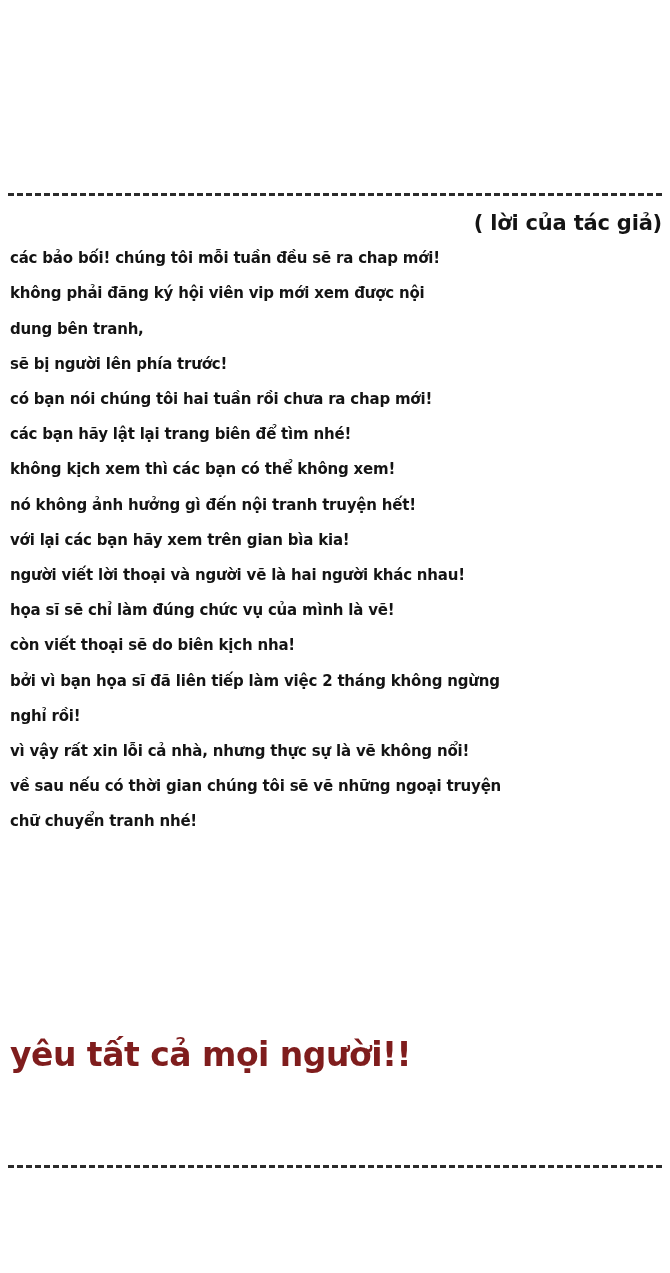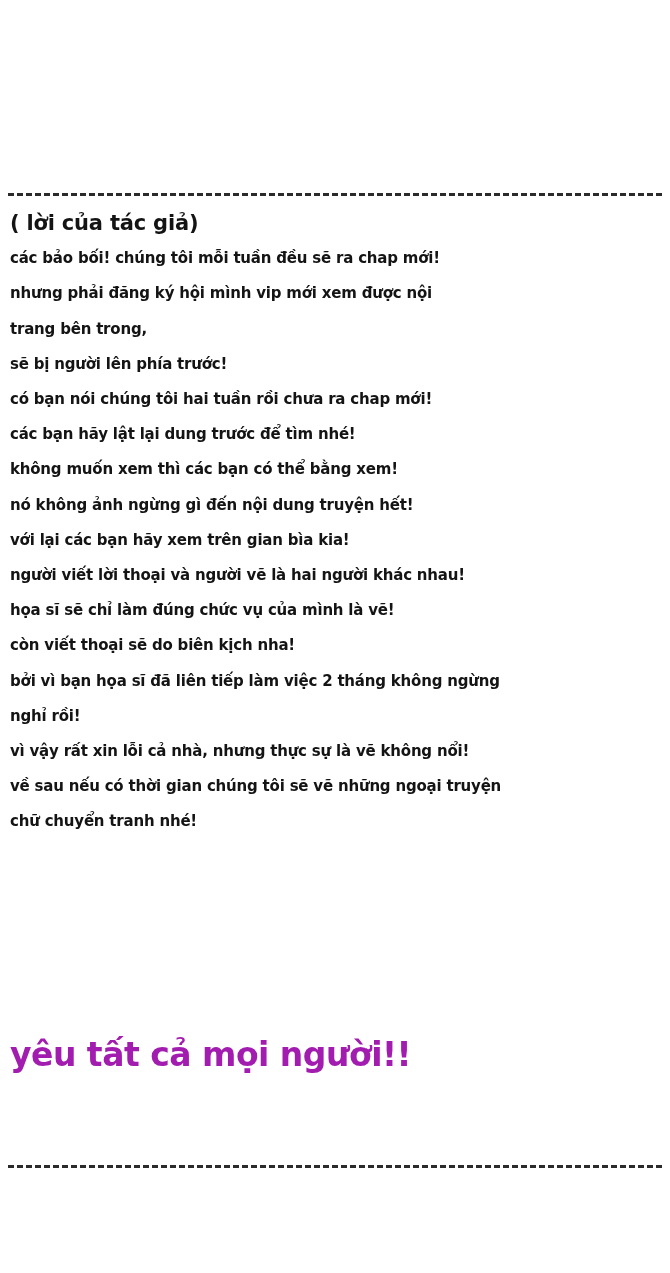--- a/index.html
+++ b/index.html
@@ -41,51 +41,52 @@
     font-family: "DejaVu Sans", sans-serif;
     font-weight: 700;
     font-size: 15px;
     line-height: 35.2px;
     letter-spacing: -0.2px;
     color: #141414;
     white-space: nowrap;
   }
   .note-line.author {
     font-size: 21px;
+    text-align: right;
   }
   .closing {
     position: absolute;
     left: 10px;
     top: 1035px;
     font-family: "DejaVu Sans", sans-serif;
     font-weight: 700;
     font-size: 33px;
     line-height: 40px;
     letter-spacing: -0.5px;
-    color: #a21caf;
+    color: #7f1d1d;
     white-space: nowrap;
   }
 </style>
 </head>
 <body>
 
 <div class="page">
 
   <div class="divider divider-top"></div>
 
   <div class="note-block">
     <div class="note-line author">( lời của tác giả)</div>
     <div class="note-line">các bảo bối! chúng tôi mỗi tuần đều sẽ ra chap mới!</div>
-    <div class="note-line">nhưng phải đăng ký hội mình vip mới xem được nội</div>
-    <div class="note-line">trang bên trong,</div>
+    <div class="note-line">không phải đăng ký hội viên vip mới xem được nội</div>
+    <div class="note-line">dung bên tranh,</div>
     <div class="note-line">sẽ bị người lên phía trước!</div>
     <div class="note-line">có bạn nói chúng tôi hai tuần rồi chưa ra chap mới!</div>
-    <div class="note-line">các bạn hãy lật lại dung trước để tìm nhé!</div>
-    <div class="note-line">không muốn xem thì các bạn có thể bằng xem!</div>
-    <div class="note-line">nó không ảnh ngừng gì đến nội dung truyện hết!</div>
+    <div class="note-line">các bạn hãy lật lại trang biên để tìm nhé!</div>
+    <div class="note-line">không kịch xem thì các bạn có thể không xem!</div>
+    <div class="note-line">nó không ảnh hưởng gì đến nội tranh truyện hết!</div>
     <div class="note-line">với lại các bạn hãy xem trên gian bìa kia!</div>
     <div class="note-line">người viết lời thoại và người vẽ là hai người khác nhau!</div>
     <div class="note-line">họa sĩ sẽ chỉ làm đúng chức vụ của mình là vẽ!</div>
     <div class="note-line">còn viết thoại sẽ do biên kịch nha!</div>
     <div class="note-line">bởi vì bạn họa sĩ đã liên tiếp làm việc 2 tháng không ngừng</div>
     <div class="note-line">nghỉ rồi!</div>
     <div class="note-line">vì vậy rất xin lỗi cả nhà, nhưng thực sự là vẽ không nổi!</div>
     <div class="note-line">về sau nếu có thời gian chúng tôi sẽ vẽ những ngoại truyện</div>
     <div class="note-line">chữ chuyển tranh nhé!</div>
   </div>

